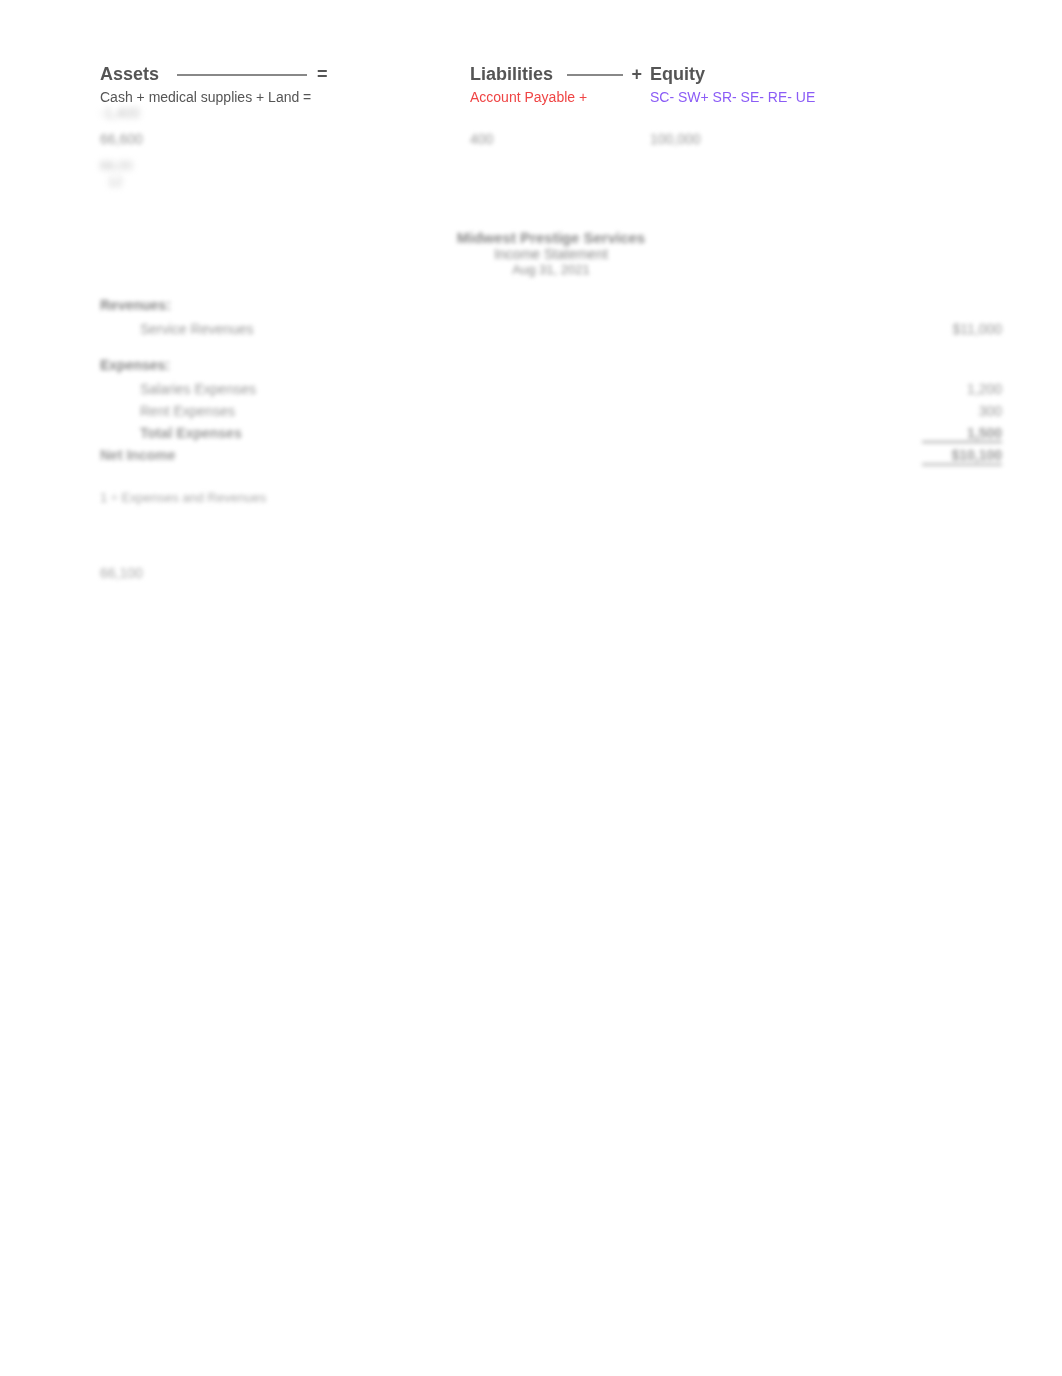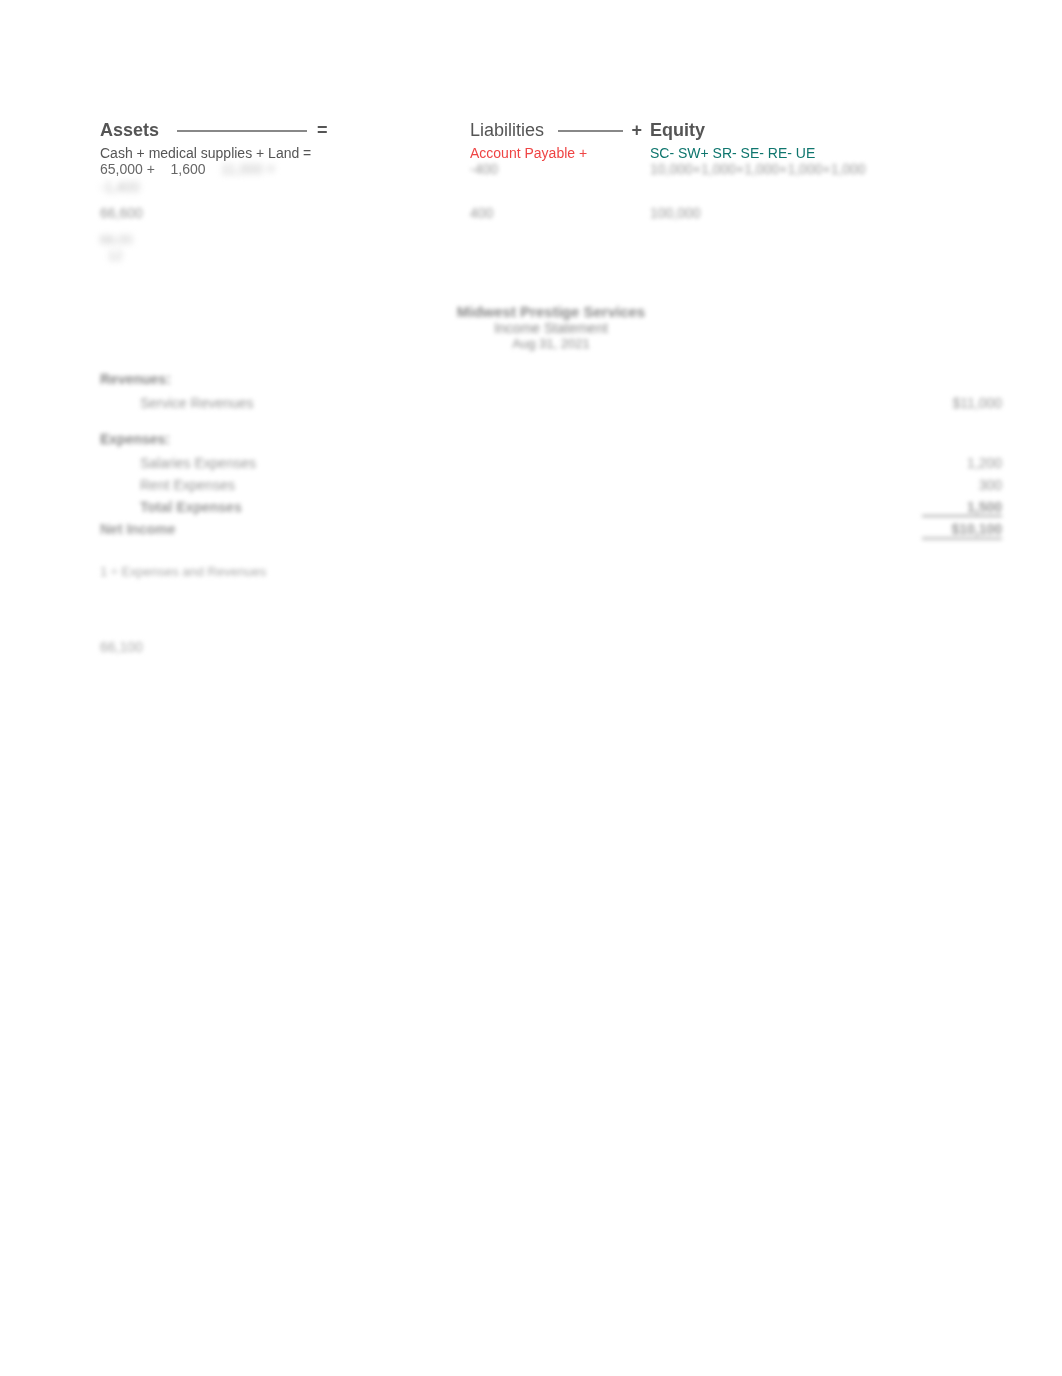--- a/index.html
+++ b/index.html
@@ -7,21 +7,21 @@
       background: #ffffff;
       font-family: Arial, sans-serif;
       font-size: 14px;
       color: #333;
       width: 1062px;
       min-height: 1376px;
       position: relative;
     }
 
     .page-container {
-      padding: 120px 60px 60px 100px;
+      padding: 64px 60px 60px 100px;
     }
 
     
     .income-statement-header {
       text-align: center;
       margin: 40px 0 20px 0;
       color: #888;
       filter: blur(2px);
     }
     .income-statement-header .company {
@@ -151,21 +151,21 @@
       margin-right: 8px;
     }
 
     .h-liabilities {
       display: flex;
       align-items: center;
       width: 180px;
     }
     .h-liabilities-label {
       font-size: 18px;
-      font-weight: normal;
+      font-weight: bold;
       color: #555;
       margin-right: 6px;
     }
     .h-plus {
       font-size: 18px;
       font-weight: bold;
       color: #555;
       margin-right: 8px;
     }
 
@@ -189,21 +189,21 @@
       font-size: 14px;
       color: #555;
     }
     .subrow-liab {
       width: 180px;
       font-size: 14px;
       color: #ef4444;
     }
     .subrow-equity {
       font-size: 14px;
-      color: #0f766e;
+      color: #8b5cf6;
     }
 
     
     .valrow {
       display: flex;
       align-items: flex-start;
       margin-bottom: 2px;
     }
     .valrow-assets {
       width: 370px;
@@ -276,31 +276,20 @@
         <span class="h-equity-label">Equity</span>
       </div>
     </div>
 
     <div class="subrow">
       <div class="subrow-assets">Cash +   medical supplies +    Land =</div>
       <div class="subrow-liab">Account Payable +</div>
       <div class="subrow-equity">SC-  SW+  SR-  SE-  RE-  UE</div>
     </div>
 
-    <div class="valrow">
-      <div class="valrow-assets">
-        <span>65,000 +</span>
-        &nbsp;&nbsp;
-        <span>1,600</span>
-        &nbsp;&nbsp;
-        <span class="blurred-val">11,000 =</span>
-      </div>
-      <div class="valrow-liab">-400</div>
-      <div class="valrow-equity">10,000+1,000+1,000+1,000+1,000</div>
-    </div>
 
     <div class="valrow">
       <div class="valrow-assets">
         <span class="blurred-val">-1,400</span>
       </div>
       <div class="valrow-liab"></div>
       <div class="valrow-equity"></div>
     </div>
 
     <div class="running-totals">

